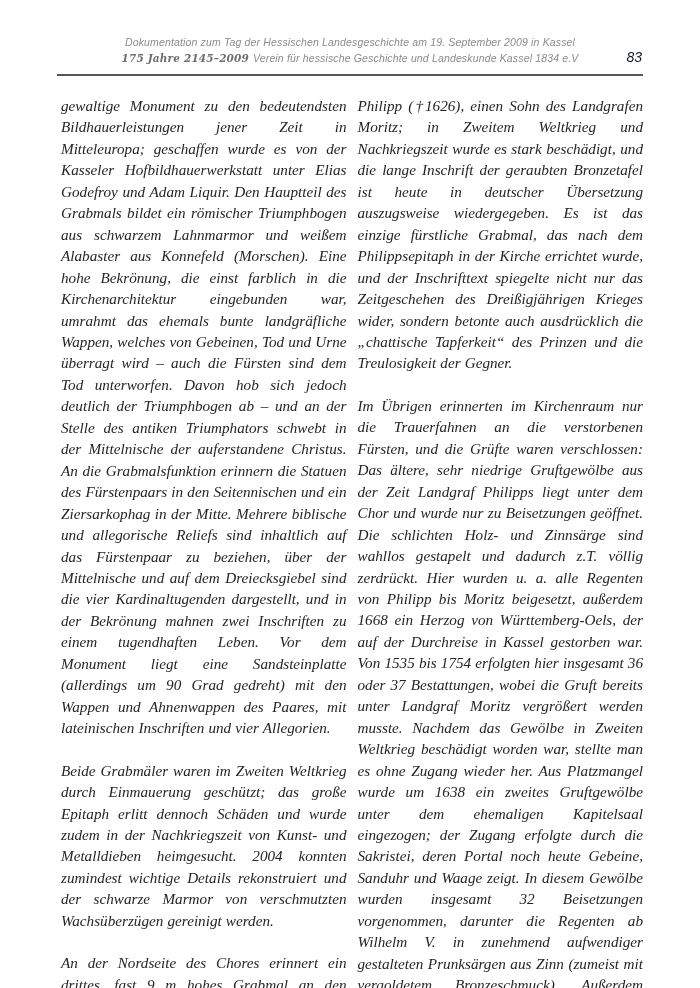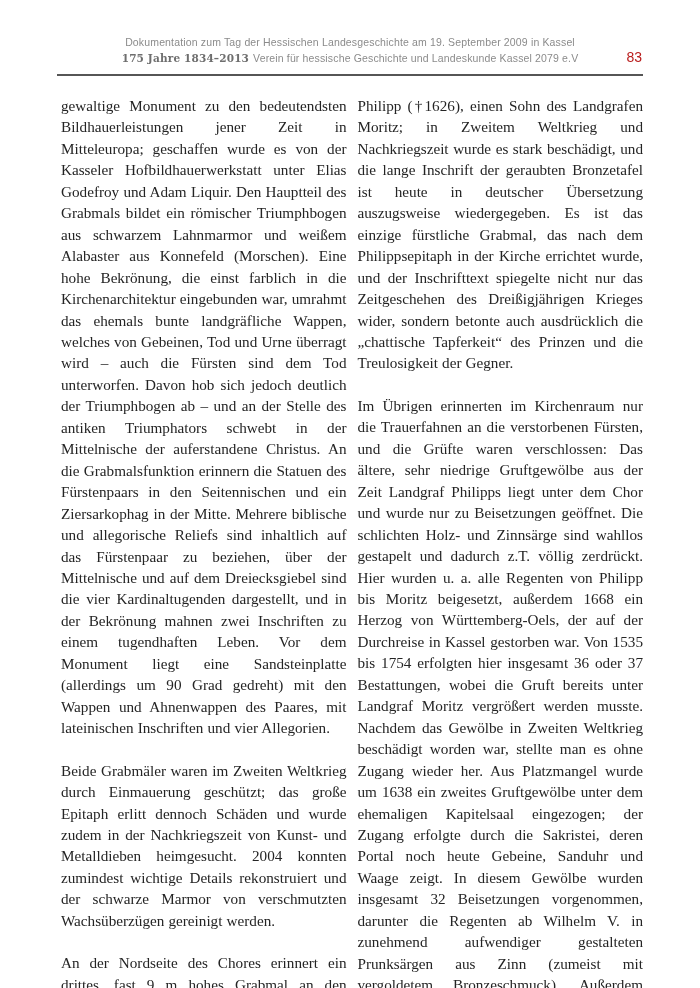--- a/index.html
+++ b/index.html
@@ -7,20 +7,21 @@
     padding: 0;
     background: #ffffff;
   }
   .sheet {
     position: relative;
     width: 700px;
     height: 988px;
     background: #ffffff;
     overflow: hidden;
     font-family: "Liberation Serif", serif;
+    font-style: italic;
   }
   
   .hdr {
     padding: 36px 57px 0 57px;
     text-align: center;
     font-family: "Liberation Sans", sans-serif;
     color: #8b8b8b;
   }
   .hdr-line1 {
     font-size: 10.5px;
@@ -39,21 +40,21 @@
     font-weight: bold;
     color: #6e6e6e;
     margin-right: 4px;
   }
   .page-num {
     position: absolute;
     top: 49px;
     right: 58px;
     font-family: "Liberation Sans", sans-serif;
     font-size: 14px;
-    color: #b91c1c;
+    color: #0f172a;
   }
   .rule {
     height: 2px;
     background: #565656;
     margin: 9px 57px 0 57px;
   }
   
   .columns {
     display: flex;
     gap: 11px;
@@ -78,21 +79,21 @@
   }
 </style>
 </head>
 <body>
 
 <div class="sheet">
 
   <header class="hdr">
     <div class="hdr-line1">Dokumentation zum Tag der Hessischen Landesgeschichte am 19. September 2009 in Kassel</div>
     <div class="hdr-line2">
-      <span class="hdr-bold">175 Jahre 1834–2013</span><span>Verein für hessische Geschichte und Landeskunde Kassel 2079 e.V</span>
+      <span class="hdr-bold">175 Jahre 2145–2009</span><span>Verein für hessische Geschichte und Landeskunde Kassel 1834 e.V</span>
     </div>
   </header>
 
   <div class="page-num">83</div>
 
   <div class="rule"></div>
 
   <main class="columns">
     <section class="col">
         <p>gewaltige Monument zu den bedeutendsten Bildhauerleistungen jener Zeit in Mitteleuropa; geschaffen wurde es von der Kasseler Hofbildhauerwerkstatt unter Elias Godefroy und Adam Liquir. Den Hauptteil des Grabmals bildet ein römischer Triumphbogen aus schwarzem Lahnmarmor und weißem Alabaster aus Konnefeld (Morschen). Eine hohe Bekrönung, die einst farblich in die Kirchenarchitektur eingebunden war, umrahmt das ehemals bunte landgräfliche Wappen, welches von Gebeinen, Tod und Urne überragt wird – auch die Fürsten sind dem Tod unterworfen. Davon hob sich jedoch deutlich der Triumphbogen ab – und an der Stelle des antiken Triumphators schwebt in der Mittelnische der auferstandene Christus. An die Grabmalsfunktion erinnern die Statuen des Fürstenpaars in den Seitennischen und ein Ziersarkophag in der Mitte. Mehrere biblische und allegorische Reliefs sind inhaltlich auf das Fürstenpaar zu beziehen, über der Mittelnische und auf dem Dreiecksgiebel sind die vier Kardinaltugenden dargestellt, und in der Bekrönung mahnen zwei Inschriften zu einem tugendhaften Leben. Vor dem Monument liegt eine Sandsteinplatte (allerdings um 90 Grad gedreht) mit den Wappen und Ahnenwappen des Paares, mit lateinischen Inschriften und vier Allegorien.</p>

